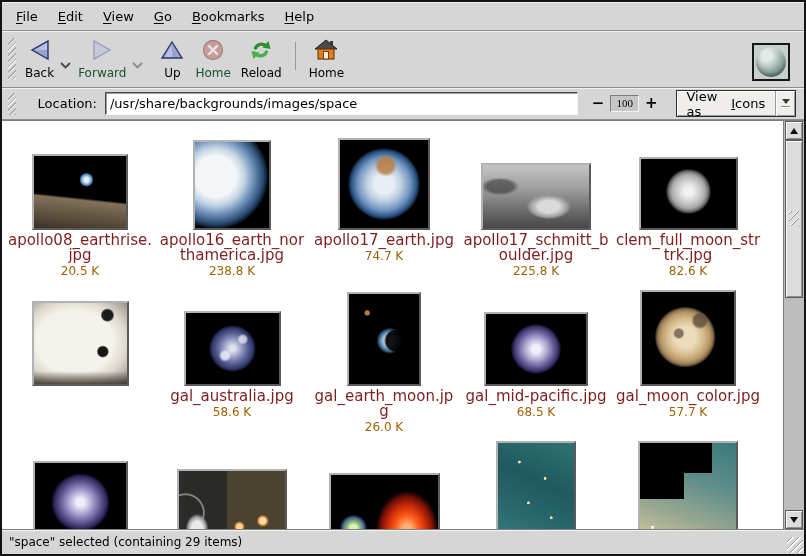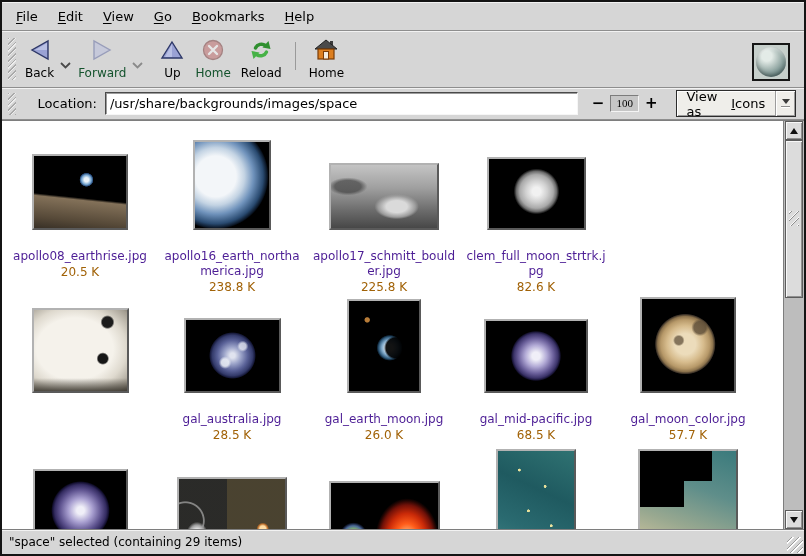--- a/index.html
+++ b/index.html
@@ -44,21 +44,21 @@
   .row { display:grid; grid-template-columns:repeat(5,152px); justify-items:center; }
   .r1 { margin-top:14px; }
   .r3 { margin-top:6px; align-items:start; }
   .cell { display:flex; flex-direction:column; align-items:center; width:152px; }
   .thumb-area { display:flex; align-items:flex-end; justify-content:center; }
   .r1 .thumb-area { height:95px; }
   .r2 .thumb-area { height:98px; margin-top:0; }
   .label-area { text-align:center; margin-top:3px; width:150px; }
   .r1 .label-area { min-height:55px; }
   .r2 .label-area { min-height:41px; }
-  .fname { font-size:12px; line-height:15px; color:#4c1d95; overflow-wrap:anywhere; word-break:break-all; padding:0 2px;margin-top:16px; }
+  .fname { font-size:15px; line-height:15px; color:#7f1d1d; overflow-wrap:anywhere; word-break:break-all; padding:0 2px; }
   .fsize { font-size:12px; line-height:16px; color:#a16207; }
 
   .thumb { border:2px solid; border-color:#b2b2b2 #5a5a5a #5a5a5a #b2b2b2; background-color:#000; background-repeat:no-repeat; flex:none; }
 
   .t1 { width:96px; height:76px; background-image:
         radial-gradient(circle 9px at 57% 33%, #eaf3f9 0 24%, #6fa0cc 55%, #1c3a66 74%, rgba(0,0,0,0) 78%),
         linear-gradient(186deg, rgba(0,0,0,0) 57%, #837159 60%, #564938 86%, #383026 100%); }
   .t2 { width:78px; height:90px; background-image:
         radial-gradient(circle 60px at 28% 40%, #f3f6f9 0 34%, #c3d3e3 48%, #6f92bb 63%, #294a70 79%, #0a1524 86%, rgba(0,0,0,0) 88%); }
   .t3 { width:92px; height:92px; background-image:
@@ -264,20 +264,29 @@
           <div class="thumb-area">
               <div class="thumb t2"></div>
             </div>
           <div class="label-area">
               <div class="fname">apollo16_earth_northamerica.jpg</div>
               <div class="fsize">238.8 K</div>
             </div>
         </div>
         <div class="cell">
           <div class="thumb-area">
+              <div class="thumb t3"></div>
+            </div>
+          <div class="label-area">
+              <div class="fname">apollo17_earth.jpg</div>
+              <div class="fsize">74.7 K</div>
+            </div>
+        </div>
+        <div class="cell">
+          <div class="thumb-area">
               <div class="thumb t4"></div>
             </div>
           <div class="label-area">
               <div class="fname">apollo17_schmitt_boulder.jpg</div>
               <div class="fsize">225.8 K</div>
             </div>
         </div>
         <div class="cell">
           <div class="thumb-area">
               <div class="thumb t5"></div>
@@ -293,21 +302,21 @@
           <div class="thumb-area">
               <div class="thumb t6"></div>
             </div>
         </div>
         <div class="cell">
           <div class="thumb-area">
               <div class="thumb t7"></div>
             </div>
           <div class="label-area">
               <div class="fname">gal_australia.jpg</div>
-              <div class="fsize">28.5 K</div>
+              <div class="fsize">58.6 K</div>
             </div>
         </div>
         <div class="cell">
           <div class="thumb-area">
               <div class="thumb t8"></div>
             </div>
           <div class="label-area">
               <div class="fname">gal_earth_moon.jpg</div>
               <div class="fsize">26.0 K</div>
             </div>

